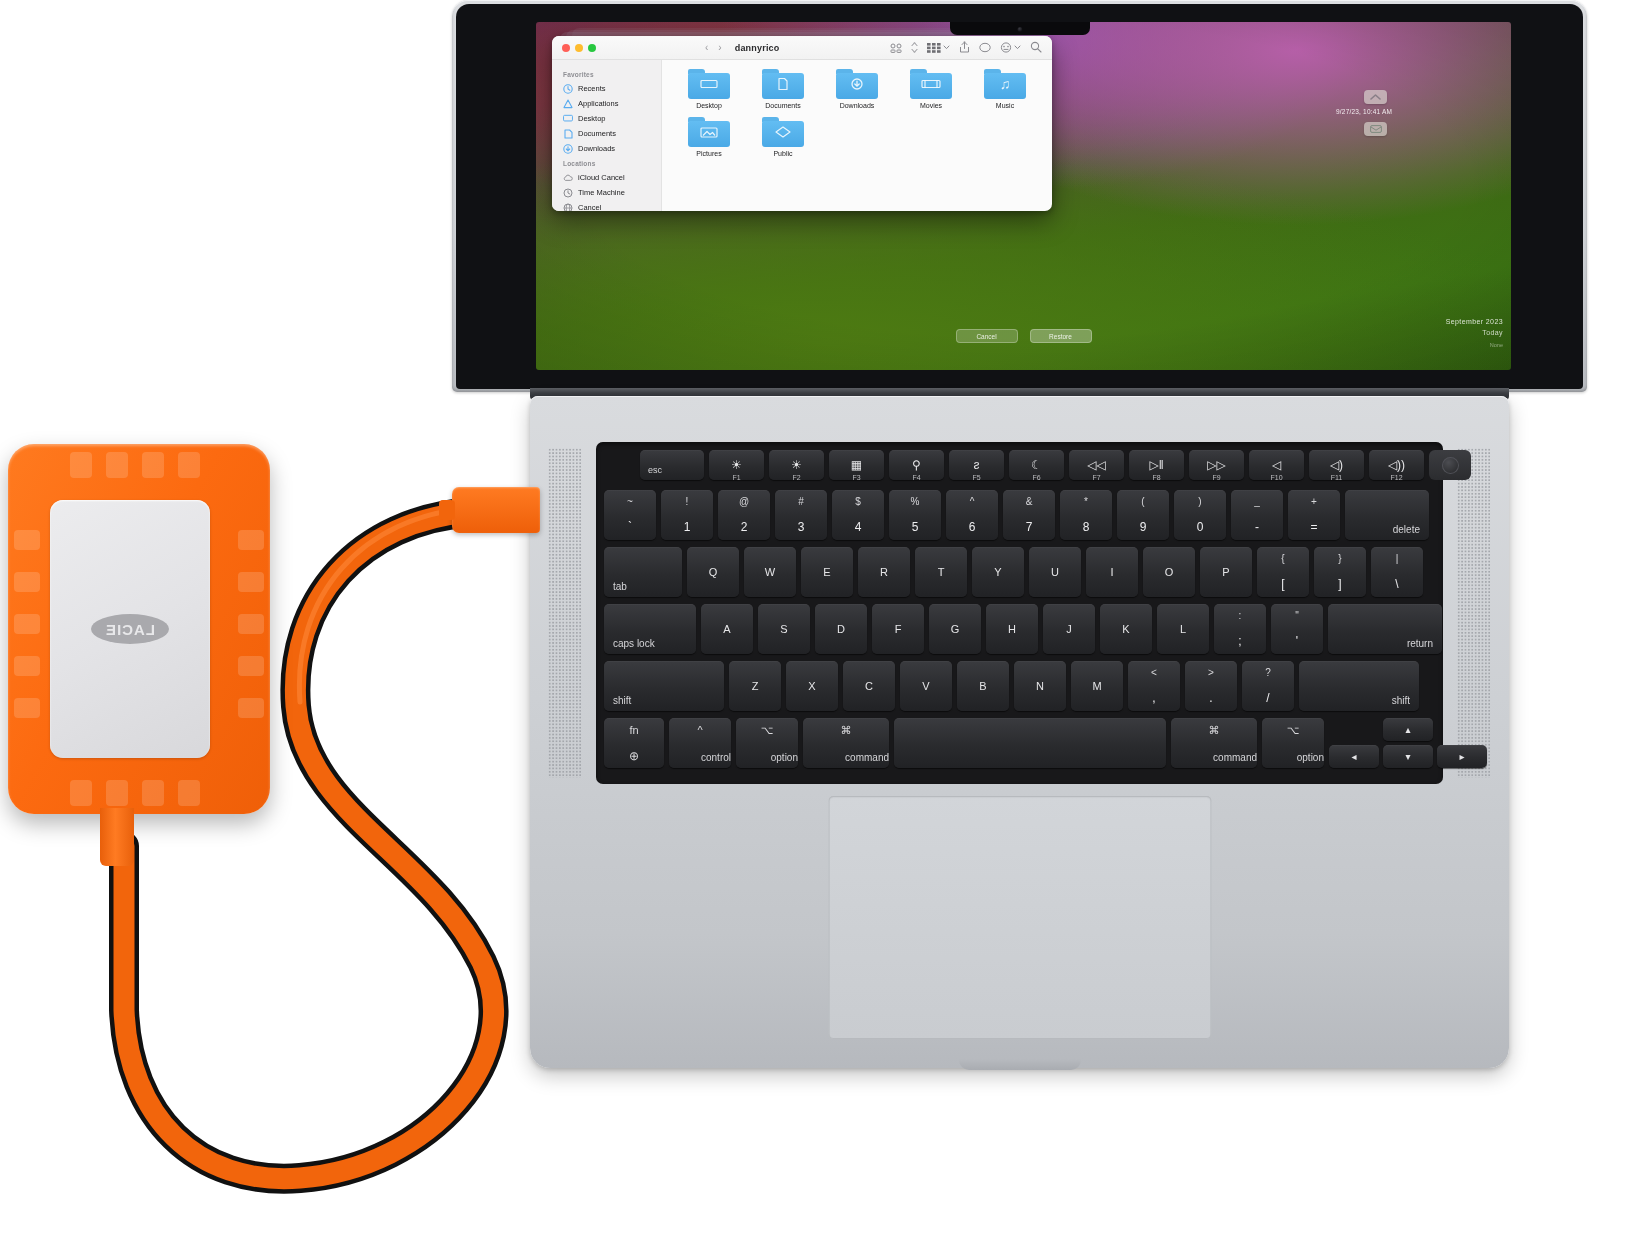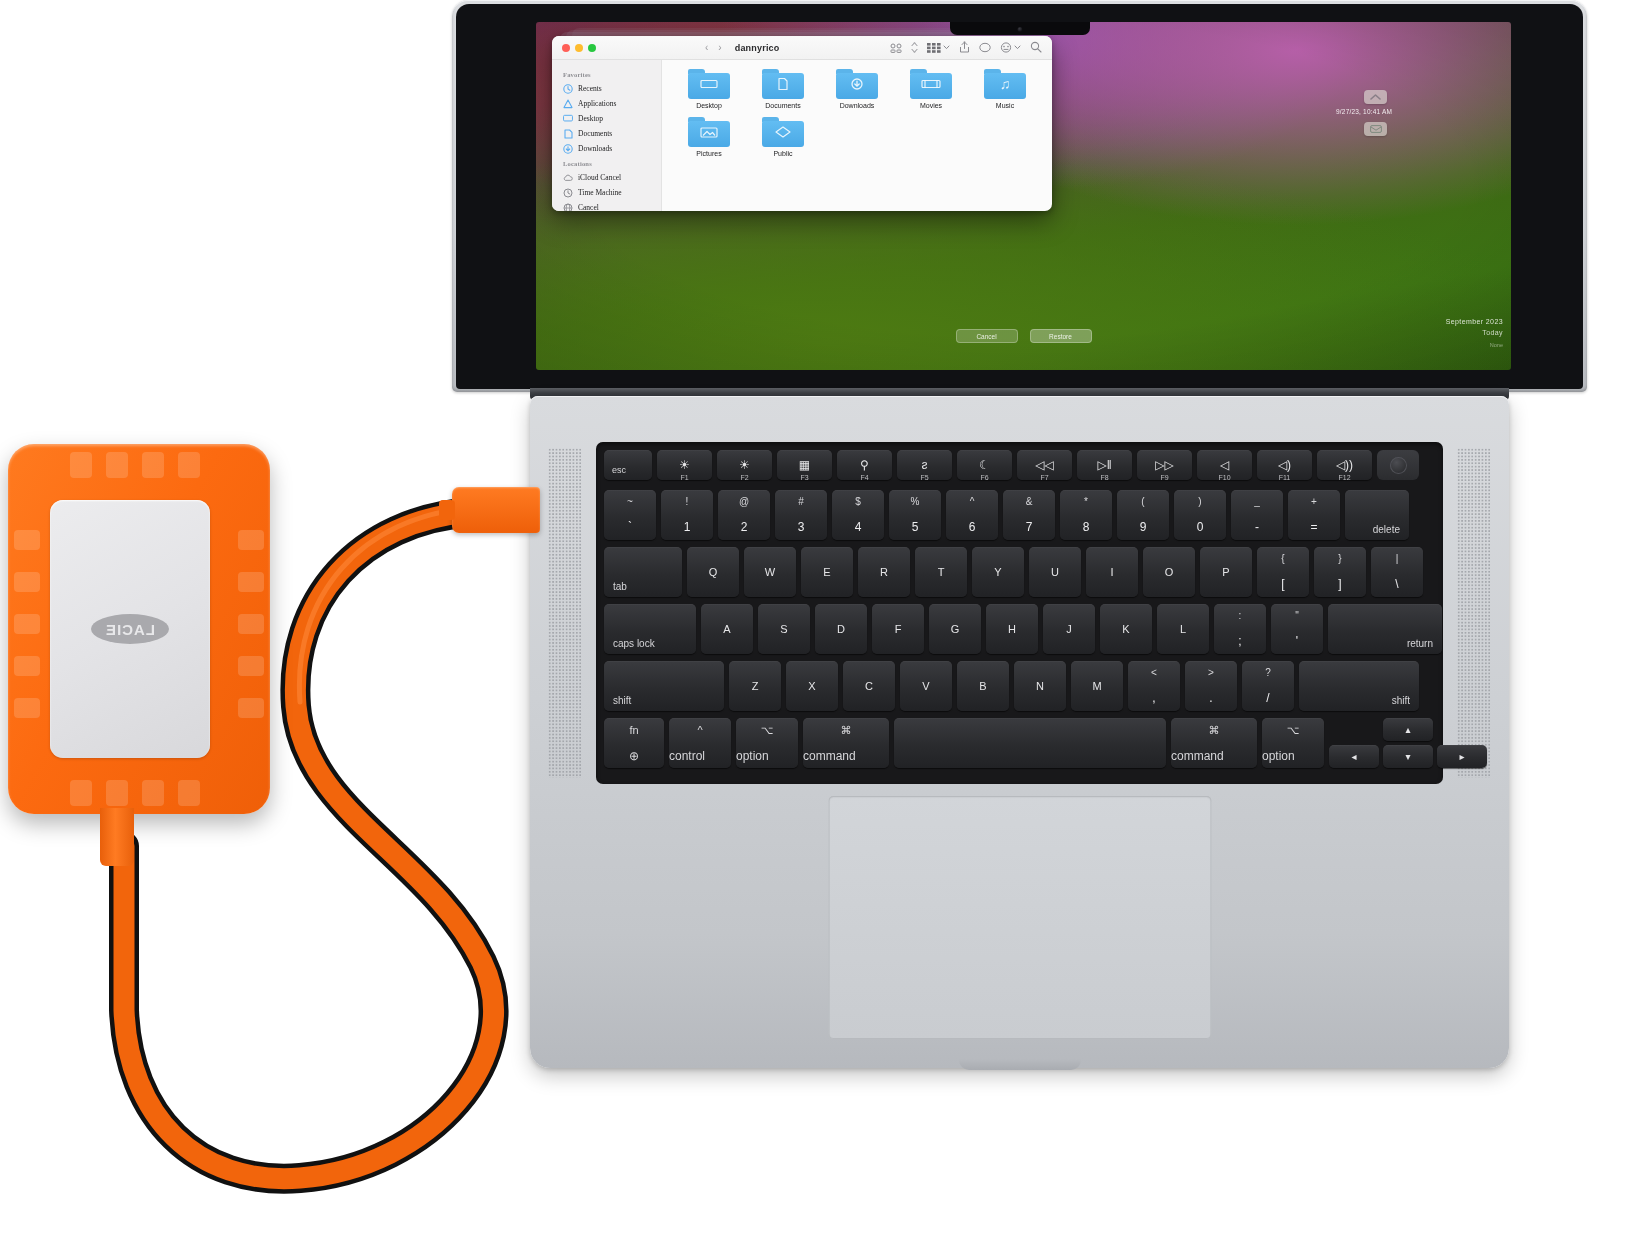--- a/index.html
+++ b/index.html
@@ -85,21 +85,21 @@
     border-bottom: .5px solid #e0e0e0; display:flex; align-items:center;
   }
   .traffic { display:flex; gap:5px; padding-left: 10px; width: 148px; align-items:center; }
   .tl { width:8px; height:8px; border-radius:50%; }
   .tl.r{background:#ff5f57;} .tl.y{background:#febc2e;} .tl.g{background:#28c840;}
   .nav-ch { color:#9a9a9e; font-size: 10px; padding: 0 5px; }
   .finder-title { font-size: 9px; font-weight: bold; color:#2a2a2c; margin-left: 8px; letter-spacing:.2px; }
   .tb-right { margin-left:auto; display:flex; align-items:center; gap:9px; padding-right:10px; color:#8b8b90; }
   .tb-ic { display:flex; align-items:center; gap:2px; }
   .finder-body { display:flex; height: 151px; }
-  .sidebar { width: 110px; background:#f1f0f1; border-right:.5px solid #e3e3e3; padding: 7px 16px 0 0; font-family: Liberation Serif, serif; }
+  .sidebar { width: 110px; background:#f1f0f1; border-right:.5px solid #e3e3e3; padding: 7px 16px 0 0; }
   .sb-head { font-size: 6.5px; color:#8e8e93; font-weight:bold; padding: 4px 0 3px 11px; letter-spacing:.2px; }
   .sb-item { display:flex; align-items:center; gap:5px; padding: 2.5px 0 2.5px 11px; }
   .sb-ic { width:10px; height:10px; color:#5aacf0; display:flex; align-items:center; justify-content:center; }
   .sb-lb { font-size: 7.5px; color:#1c1c1e; white-space:nowrap; }
   .content { flex:1; padding: 9px 0 0 10px; }
   .grid { display:flex; flex-wrap:wrap; }
   .cell { width: 74px; text-align:center; margin-bottom: 8px; }
   .folder { width: 42px; height: 30px; margin: 0 auto 3px; position:relative; }
   .f-tab { position:absolute; left:0; top:0; width:17px; height:5px; background:#5bb4ea; border-radius:2px 3px 0 0; }
   .f-body { position:absolute; left:0; top:3.5px; width:42px; height:26px; background:linear-gradient(180deg,#63bdf2,#4aa9e6); border-radius:2px 3px 3px 3px; }
@@ -141,21 +141,21 @@
     font-size: 11px;
   }
   .key.fnkey { height: 30px; font-size: 12px; }
   .fn-lb { position:absolute; bottom: -1px; left:0; right:0; text-align:center; font-size:7px; color:#bdbdc0; }
   .key .bl-lb { position:absolute; left: 8px; bottom: 5px; font-size: 9px; color:#d6d6d9; }
   .key .ctr-top { position:absolute; top: 6px; left:0; right:0; text-align:center; font-size: 10px; color:#d9d9dc; }
   .key .ctr-bot { position:absolute; bottom: 6px; left:0; right:0; text-align:center; font-size: 12px; color:#eeeef0; }
   .key .e-right { position:absolute; right: 9px; bottom: 5px; font-size: 10px; color:#d6d6d9; }
   .key .e-left  { position:absolute; left: 9px; bottom: 5px; font-size: 10px; color:#d6d6d9; }
   .key .mod-top { position:absolute; top: 6px; left:0; right:0; text-align:center; font-size: 11px; color:#d9d9dc; }
-  .key .mod-bot { position:absolute; bottom: 5px; left:0; right:0; text-align:left; font-size: 12px; color:#d6d6d9; }
+  .key .mod-bot { position:absolute; bottom: 5px; left:0; right:0; text-align:right; font-size: 10px; color:#d6d6d9; }
   .touchid { width: 42px; height: 30px; border-radius: 6px; background: linear-gradient(180deg,#3c3d41,#2b2c2f); display:flex; align-items:center; justify-content:center; }
   .touchid i { width:17px; height:17px; border-radius:50%; background: radial-gradient(circle at 38% 32%, #4c4d52, #2d2e31 72%); box-shadow: inset 0 0 0 1px #505157; }
   .trackpad {
     position:absolute; left: 50%; transform: translateX(-50%); top: 400px;
     width: 383px; height: 243px;
     background: linear-gradient(180deg,#d2d5d9,#c9ccd0);
     border-radius: 5px;
     box-shadow: inset 0 0 0 1px #b7babe, inset 0 1px 2px rgba(0,0,0,.12);
   }
   .lip {
@@ -538,21 +538,21 @@
     <div class="hinge-foot" style="right: 100px;"></div>
     <div class="hinge"></div>
 
     <div class="base">
       <div class="speaker left"></div>
       <div class="speaker right"></div>
 
       <div class="kb-well">
 
         <div class="krow" id="row-fn" style="top: 8px;">
-            <div class="key fnkey" style="width: 48px; height: 30px;">
+            <div class="key fnkey" style="width: 64px; height: 30px; margin-left: 36px;">
               <span class="bl-lb">esc</span>
             </div>
             <div class="key fnkey" style="width: 55px; height: 30px;">
               <span class="">☀</span>
               <span class="fn-lb">F1</span>
             </div>
             <div class="key fnkey" style="width: 55px; height: 30px;">
               <span class="">☀</span>
               <span class="fn-lb">F2</span>
             </div>
@@ -647,21 +647,21 @@
               <span class="ctr-bot">0</span>
             </div>
             <div class="key " style="width: 52px; height: 50px;">
               <span class="ctr-top">_</span>
               <span class="ctr-bot">-</span>
             </div>
             <div class="key " style="width: 52px; height: 50px;">
               <span class="ctr-top">+</span>
               <span class="ctr-bot">=</span>
             </div>
-            <div class="key " style="width: 64px; height: 50px;">
+            <div class="key " style="width: 84px; height: 50px;">
               <span class="e-right">delete</span>
             </div>
           </div>
 
         <div class="krow" id="row-top" style="top: 105px;">
             <div class="key " style="width: 78px; height: 50px;">
               <span class="e-left">tab</span>
             </div>
             <div class="key " style="width: 52px; height: 50px;">
               <span class="">Q</span>

